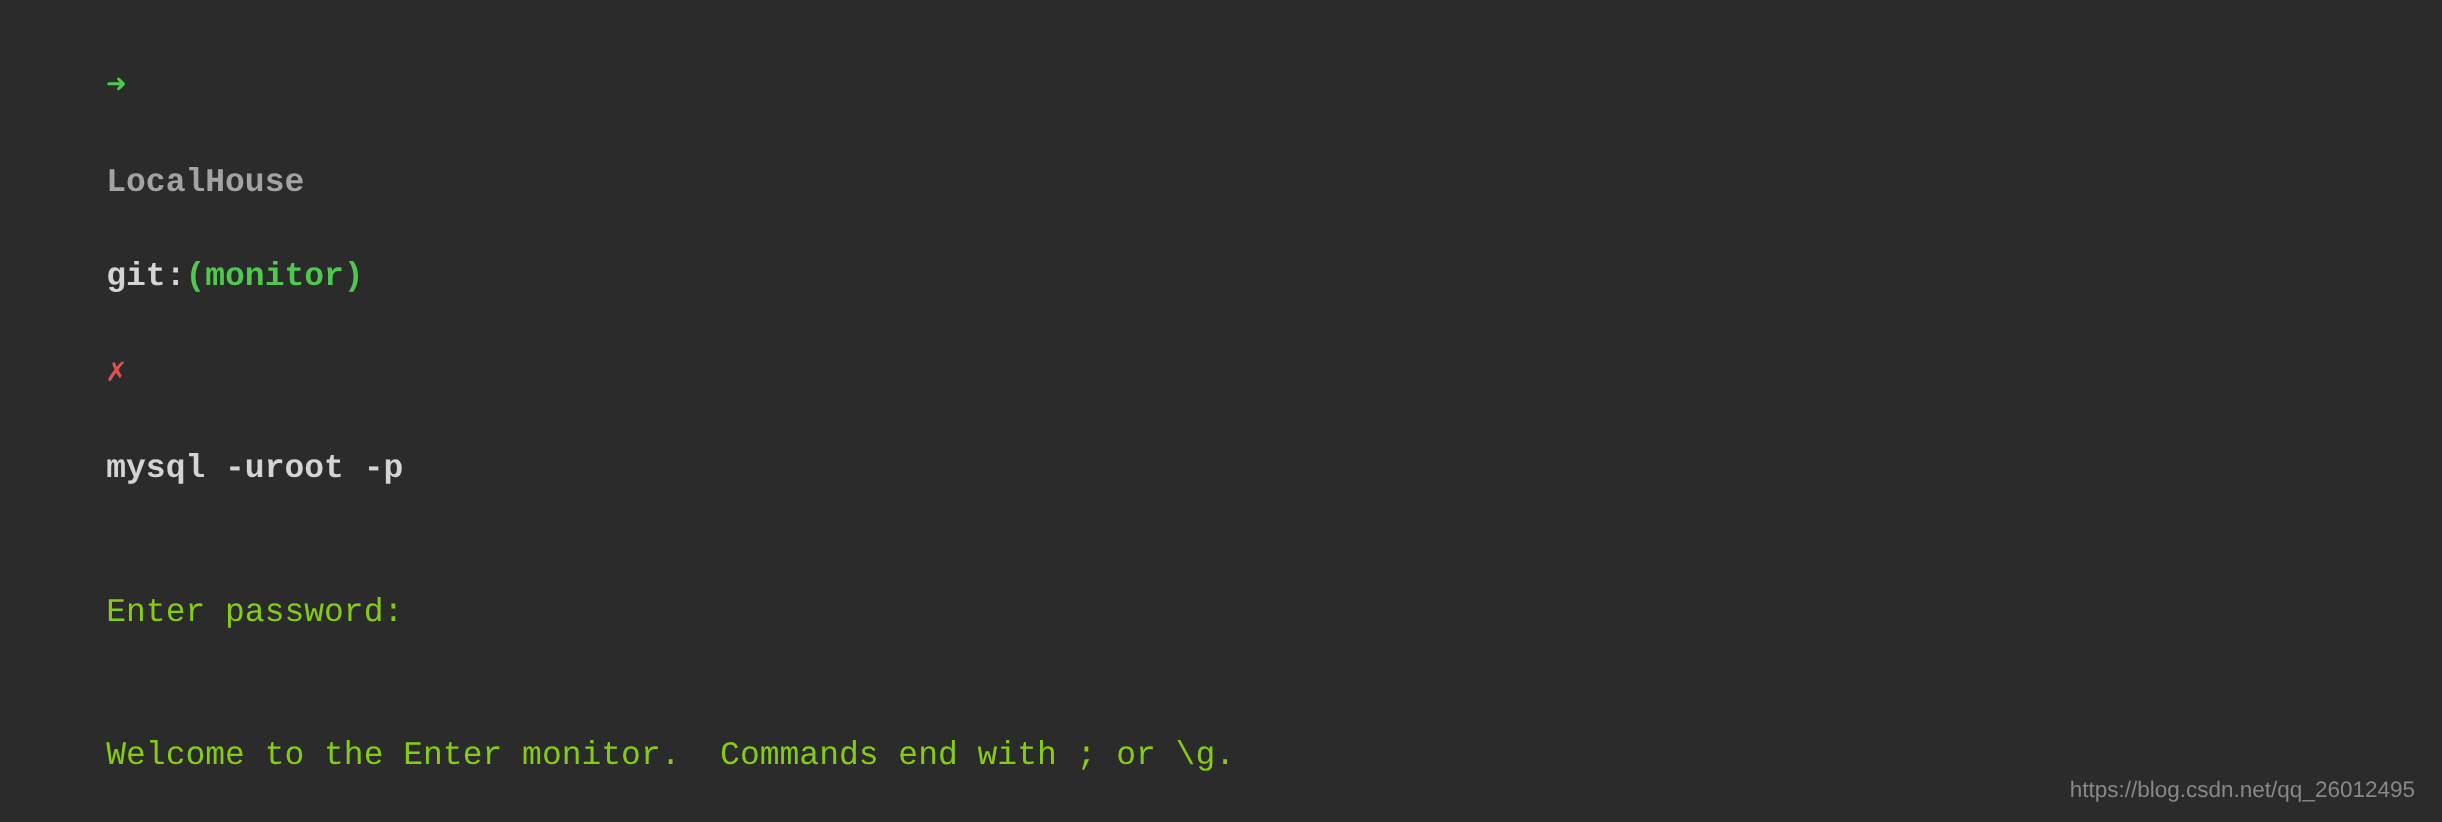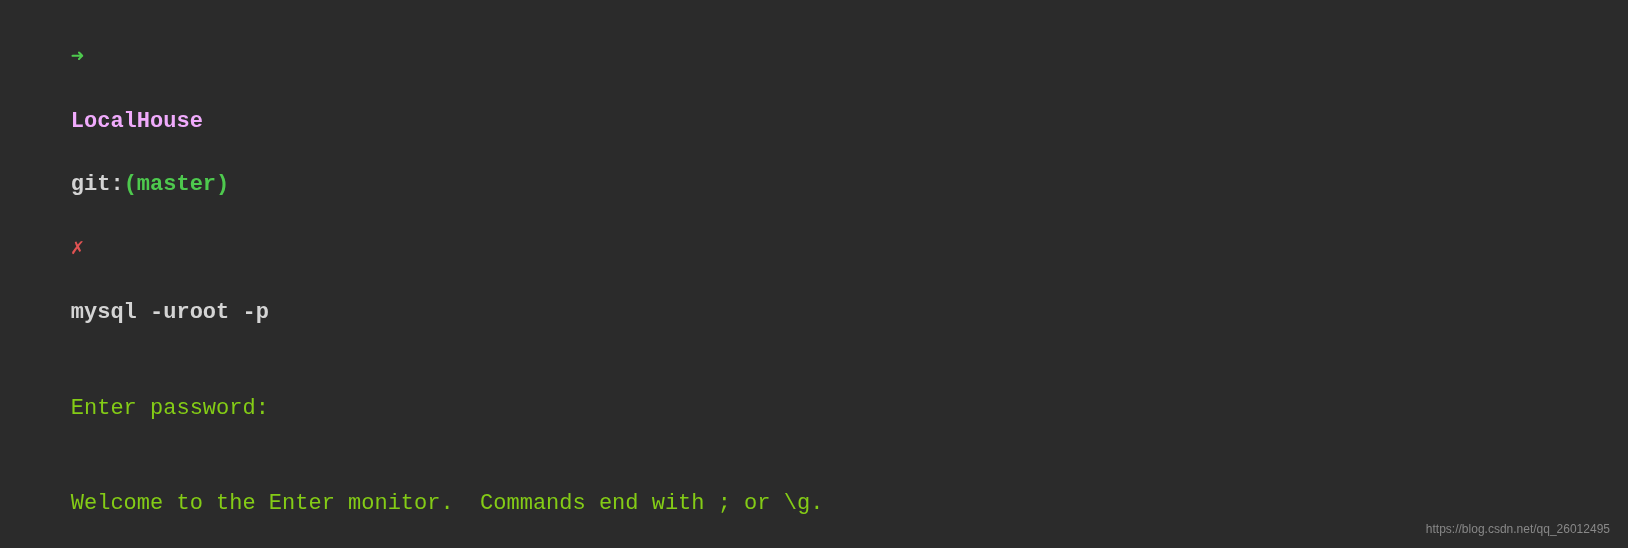--- a/index.html
+++ b/index.html
@@ -30,21 +30,21 @@
       white-space: pre;
       color: #d4d4d4;
     }
 
     .prompt-arrow {
       color: #4ec94e;
       font-weight: bold;
     }
 
     .prompt-localhouse {
-      color: #f0abfc;
+      color: #a3a3a3;
       font-weight: bold;
     }
 
     .prompt-git {
       color: #d4d4d4;
       font-weight: bold;
       font-family: Liberation Mono, monospace;
     }
 
     .prompt-branch {
@@ -64,35 +64,35 @@
 
     .text-normal {
       color: #84cc16;
     }
 
     .watermark {
       position: absolute;
       bottom: 10px;
       right: 18px;
       color: #888888;
-      font-size: 12px;
+      font-size: 15px;
       font-family: Arial, sans-serif;
     }
   </style>
 </head>
 <body>
 
 <div class="terminal">
 
   <div class="line">
     <span class="prompt-arrow">➜</span>
     <span class="text-normal">  </span>
     <span class="prompt-localhouse">LocalHouse</span>
     <span class="text-normal"> </span>
-    <span class="prompt-git">git:</span><span class="prompt-branch">(master)</span>
+    <span class="prompt-git">git:</span><span class="prompt-branch">(monitor)</span>
     <span class="text-normal"> </span>
     <span class="prompt-x">✗</span>
     <span class="text-normal"> </span>
     <span class="prompt-command">mysql -uroot -p</span>
   </div>
 
   <div class="line">
     <span class="text-normal">Enter password:</span>
   </div>
   <div class="line">

